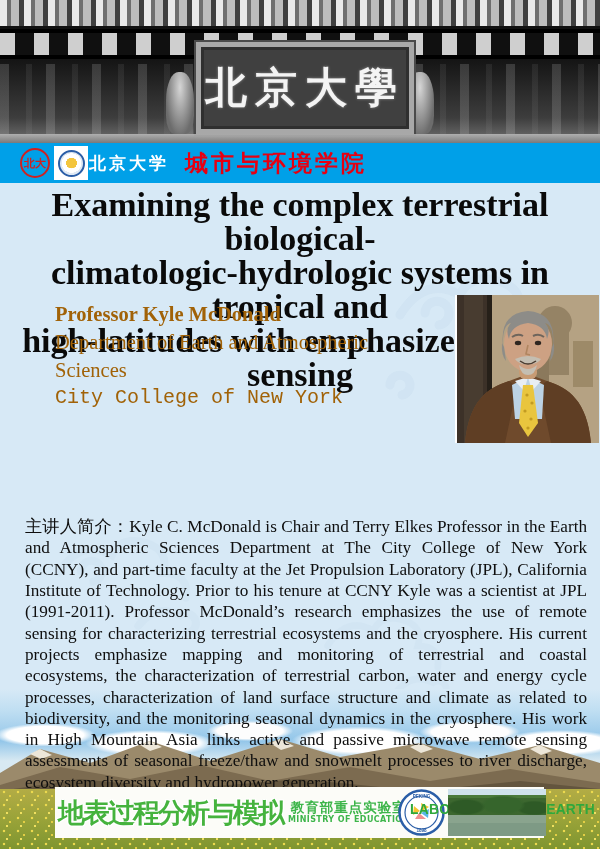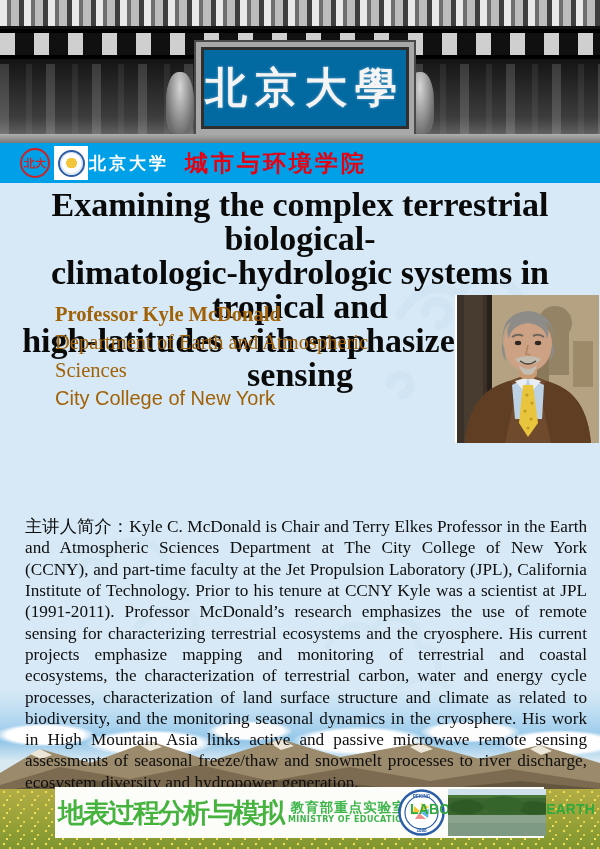--- a/index.html
+++ b/index.html
@@ -11,21 +11,21 @@
   .gate-eaves{position:absolute;top:0;left:0;right:0;height:26px;
     background:repeating-linear-gradient(90deg,#e9e9e9 0 7px,#6f6f6f 7px 11px,#bdbdbd 11px 19px,#3f3f3f 19px 24px);
     border-bottom:3px solid #111;}
   .gate-frieze{position:absolute;top:29px;left:0;right:0;height:30px;background:#161616;
     background-image:repeating-linear-gradient(90deg,#cfcfcf 0 15px,#101010 15px 34px);
     box-shadow:inset 0 4px 0 #000, inset 0 -4px 0 #000;}
   .gate-body{position:absolute;top:59px;left:0;right:0;bottom:0;
     background:linear-gradient(#141414,#3d3d3d 70%,#6a6a6a 95%);}
   .gate-carvings{position:absolute;top:64px;left:0;right:0;height:70px;opacity:.5;
     background:repeating-linear-gradient(90deg,rgba(220,220,220,.35) 0 9px,transparent 9px 26px,rgba(150,150,150,.25) 26px 32px,transparent 32px 46px);}
-  .plaque{position:absolute;left:196px;top:42px;width:208px;height:82px;background:#0369a1;
+  .plaque{position:absolute;left:196px;top:42px;width:208px;height:82px;background:#404040;
     border:5px solid #a8a8a8;box-shadow:inset 0 0 0 3px #2f2f2f,0 0 0 2px #4a4a4a;
     display:flex;align-items:center;justify-content:center;}
   .plaque span{color:#f4f4f4;font-size:42px;font-weight:bold;letter-spacing:8px;
     font-family:"DejaVu Serif",serif;text-shadow:0 0 3px rgba(255,255,255,.4);}
   .statue{position:absolute;top:72px;width:28px;height:62px;border-radius:45% 45% 30% 30%;
     background:radial-gradient(ellipse at 50% 25%,#d6d6d6,#6c6c6c 75%);}
   .statue.left{left:166px;} .statue.right{right:166px;}
   .gate-base{position:absolute;bottom:0;left:0;right:0;height:9px;
     background:linear-gradient(#bdbdbd,#7c7c7c);opacity:.85;}
 
@@ -47,21 +47,21 @@
   .wm{position:absolute;opacity:.55;pointer-events:none;}
 
   
   .title{position:absolute;top:188px;left:20px;width:560px;text-align:center;
     font-weight:bold;font-size:34px;line-height:34px;color:#0a0a0a;}
 
   
   .speaker{position:absolute;top:300px;left:55px;width:380px;font-size:20.5px;
     line-height:28px;color:#a16207;}
   .speaker-name{font-weight:bold;}
-  .speaker-aff{font-family:Liberation Sans, sans-serif;font-size:20px;}
+  .speaker-aff{font-family:Liberation Mono, monospace;font-size:20px;}
   .photo{position:absolute;top:295px;left:455px;width:142px;height:148px;
     border-left:2px solid #ffffff;box-sizing:content-box;}
 
   
   .schedule{position:absolute;top:431px;left:40px;font-size:21px;line-height:28px;color:#0d0d0d;}
 
   
   .bio{position:absolute;top:499px;left:25px;width:562px;font-size:17.2px;
     line-height:21.3px;color:#0e0e0e;text-align:justify;}
 

